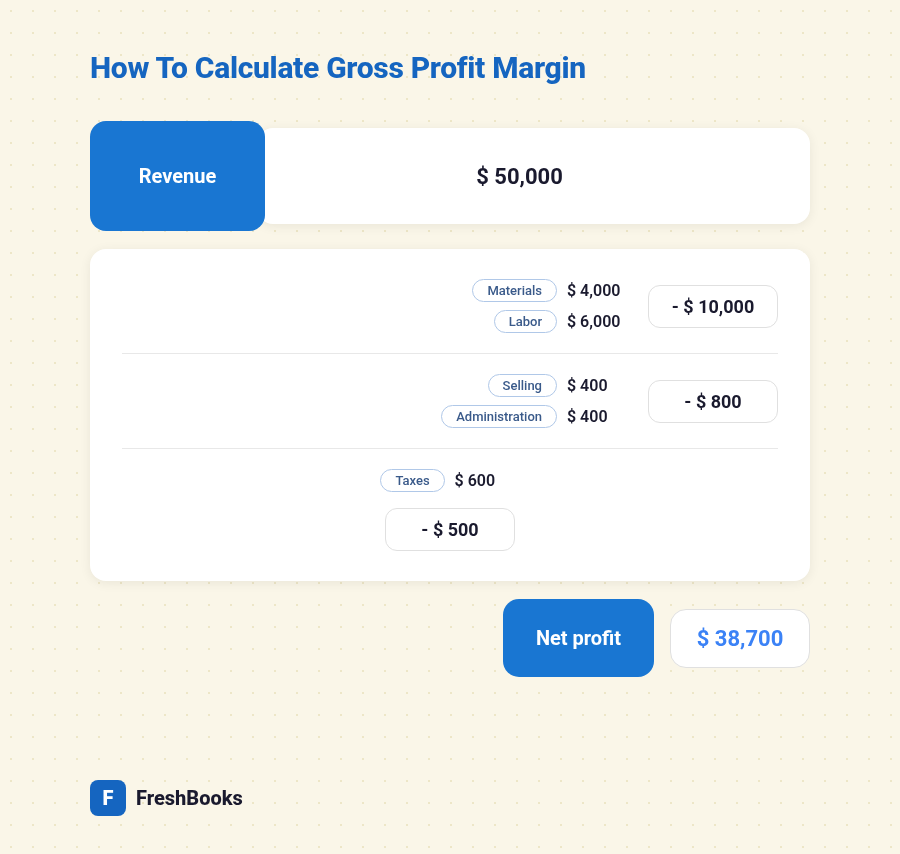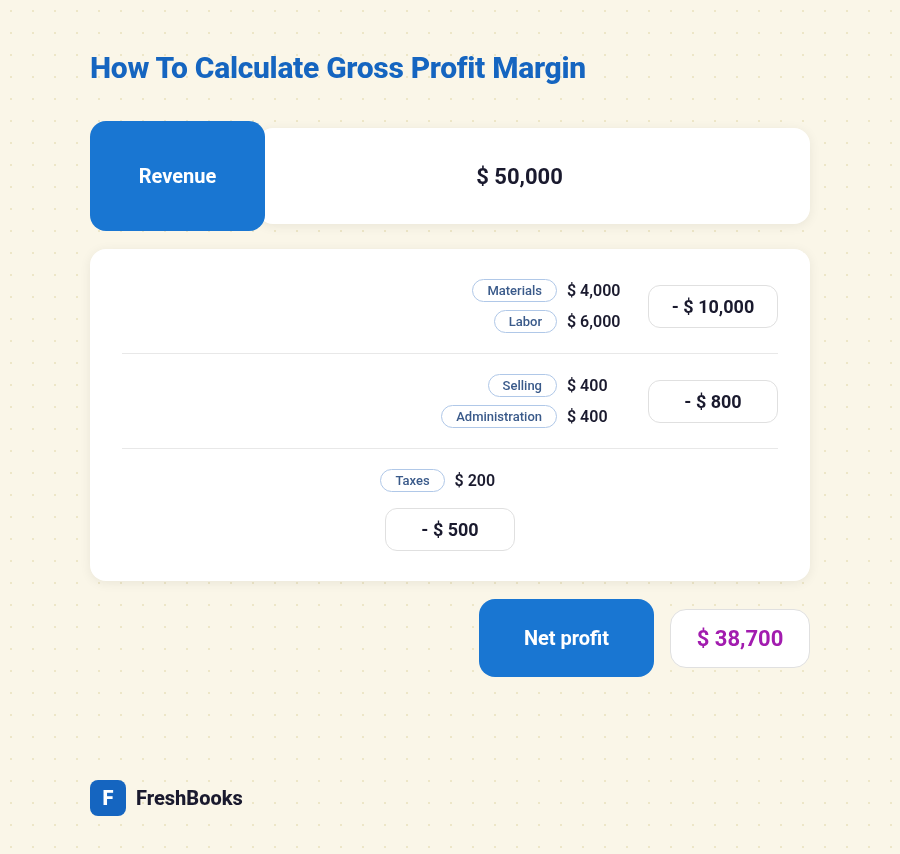--- a/index.html
+++ b/index.html
@@ -161,35 +161,35 @@
       justify-content: flex-end;
       gap: 16px;
     }
 
     .net-profit-box {
       background: #1976d2;
       color: white;
       font-size: 20px;
       font-weight: 700;
       border-radius: 16px;
-      width: 175px;
+      width: 151px;
       height: 78px;
       display: flex;
       align-items: center;
       justify-content: center;
     }
 
     .net-profit-value-box {
       background: white;
       border: 1.5px solid #e0e0e0;
       border-radius: 16px;
       padding: 16px 8px;
       font-size: 22px;
       font-weight: 700;
-      color: #a21caf;
+      color: #3b82f6;
       min-width: 140px;
       text-align: center;
     }
 
     
     .freshbooks-logo {
       position: absolute;
       bottom: 38px;
       left: 90px;
       display: flex;
@@ -277,21 +277,21 @@
         </div>
       </div>
       <div class="subtotal-box">- $ 800</div>
     </div>
 
     <hr class="divider">
 
     <div class="taxes-row">
       <div class="taxes-line">
         <span class="tag">Taxes</span>
-        <span class="line-amount">$ 200</span>
+        <span class="line-amount">$ 600</span>
       </div>
       <div class="subtotal-box">- $ 500</div>
     </div>
 
   </div>
 
   <div class="net-profit-row">
     <div class="net-profit-box">Net profit</div>
     <div class="net-profit-value-box">$ 38,700</div>
   </div>

